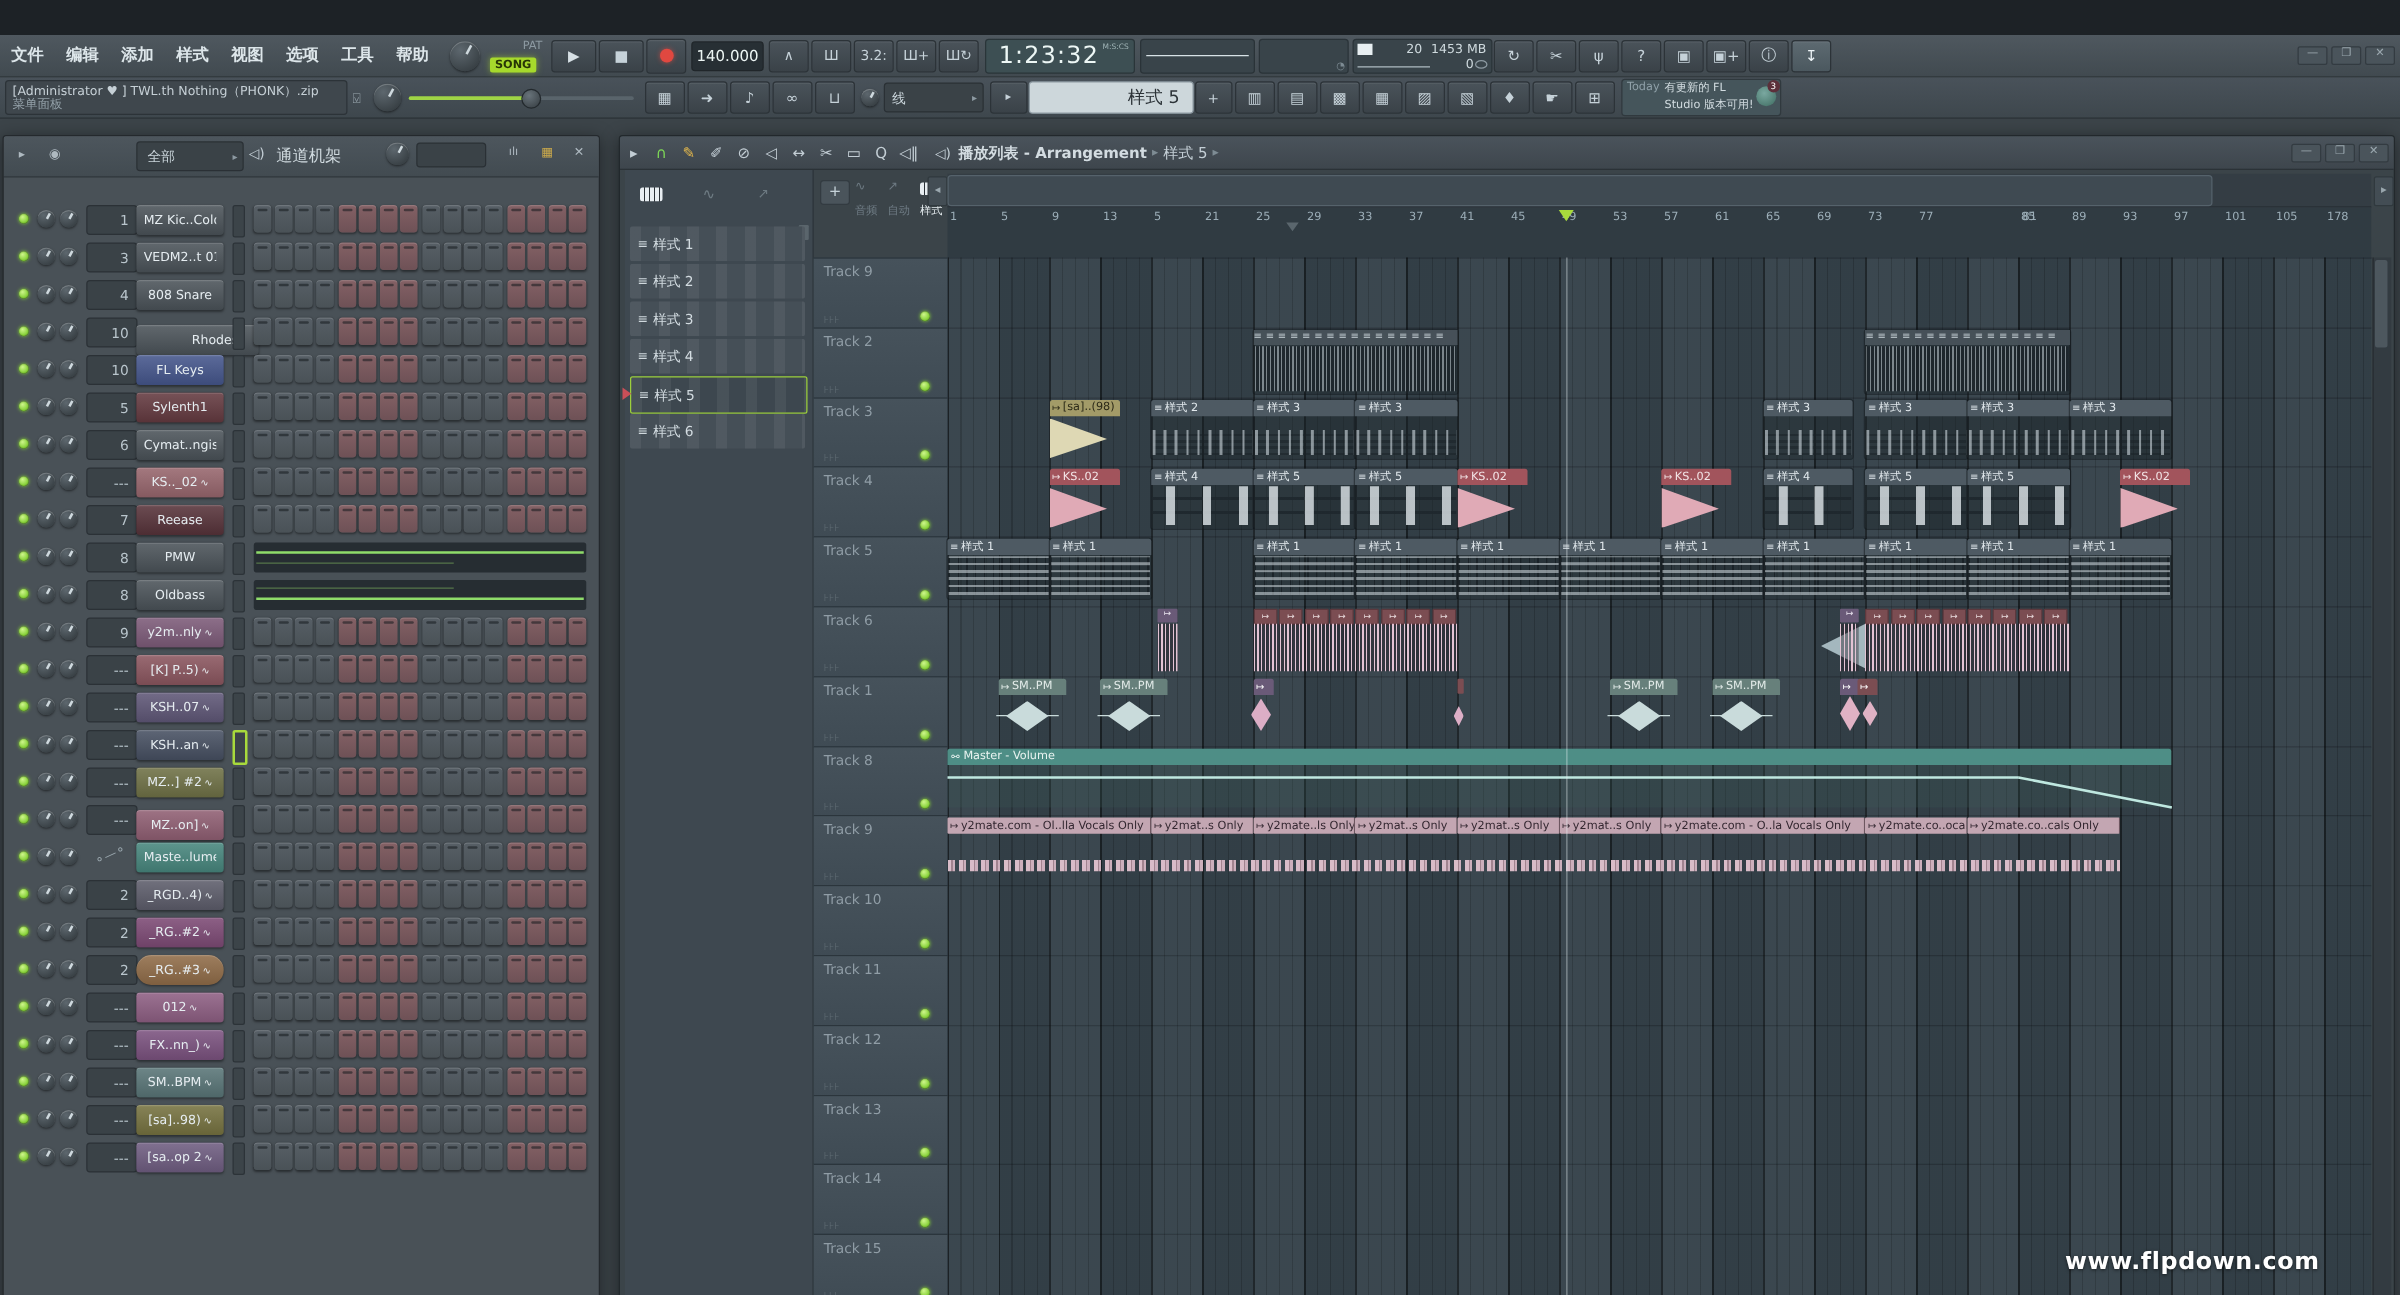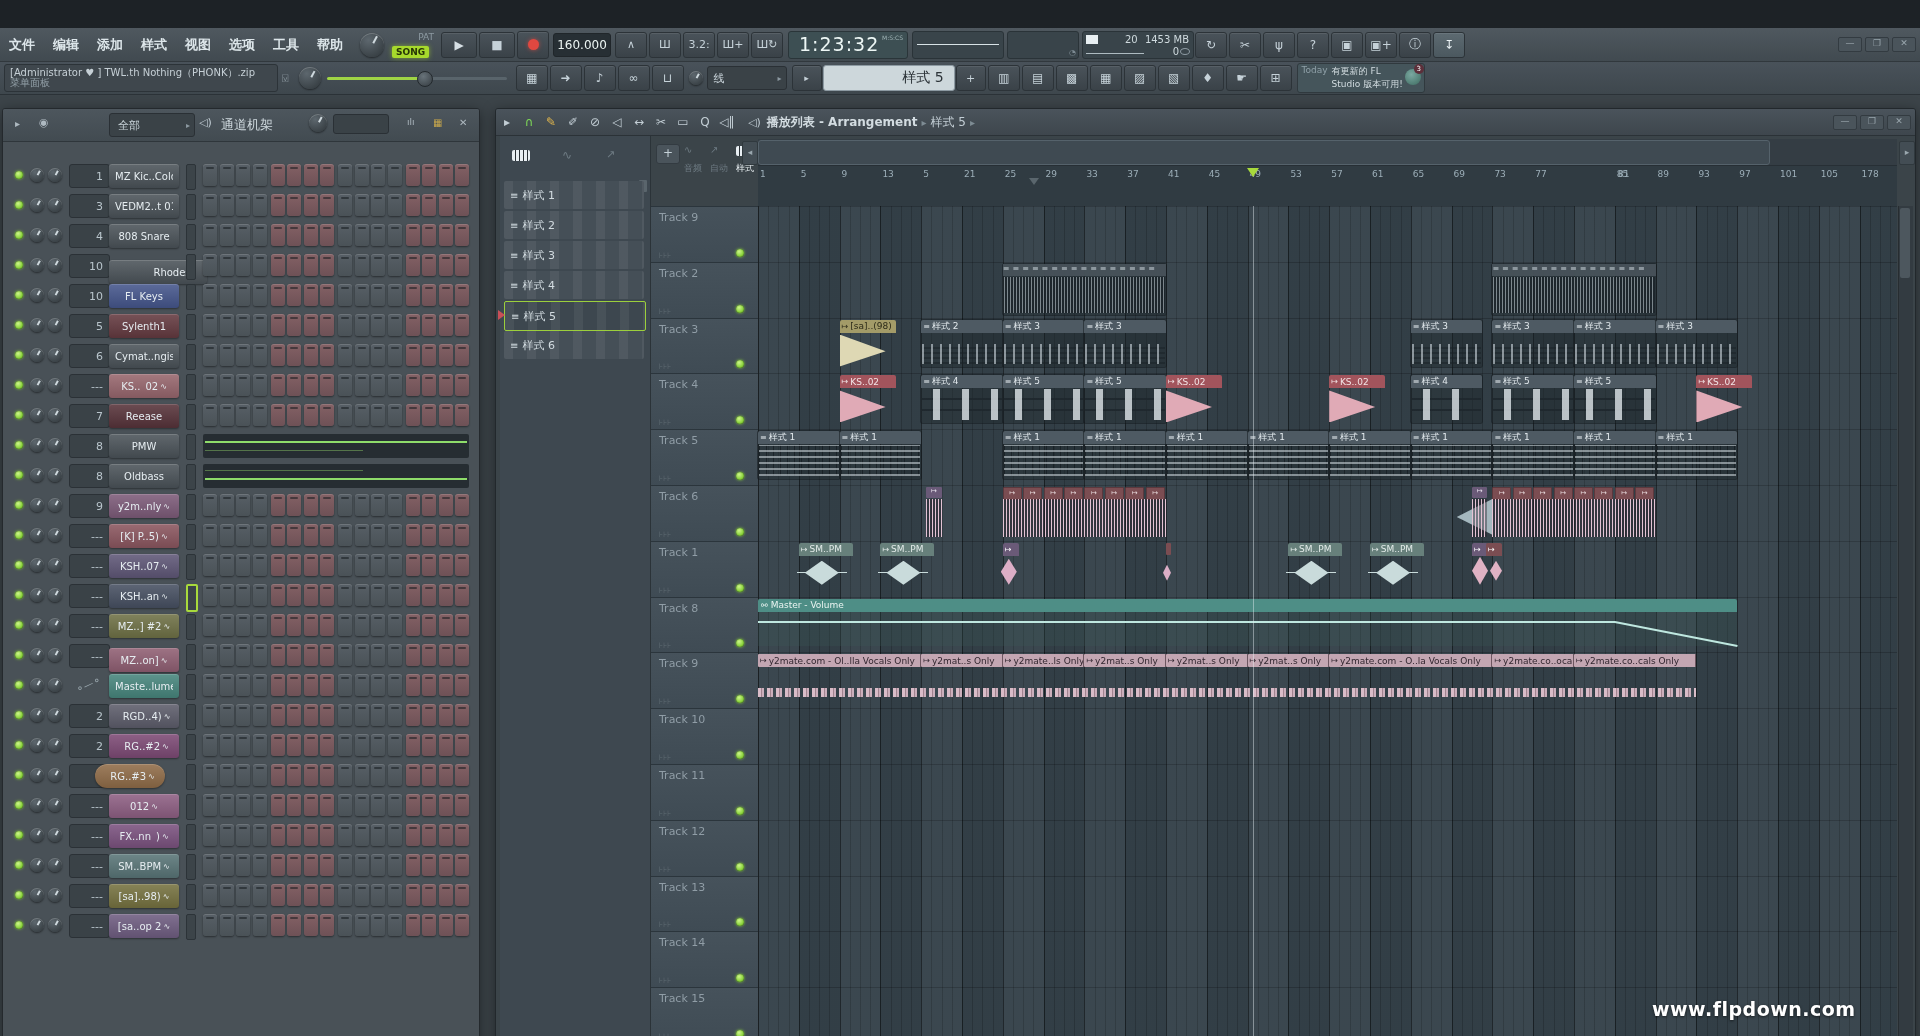--- a/index.html
+++ b/index.html
@@ -93,21 +93,21 @@
       <div class="knob" style="width: 24px; height: 24px; margin: 0px 8px;"></div>
       <div style="width: 44px; height: 26px; position: relative; margin-right: 4px;">
         <div style="position: absolute; right: 2px; top: 0px; font-size: 9px; color: rgb(141, 154, 162);">PAT</div>
         <div style="position: absolute; left: 0px; bottom: 0px; background: rgb(166, 217, 44); color: rgb(39, 53, 6); font-size: 9px; font-weight: bold; padding: 1px 4px; border-radius: 2px; box-shadow: rgba(166, 217, 44, 0.6) 0px 0px 5px;">SONG</div>
       </div>
       <div class="tbtn" style="width: 34px; color: rgb(215, 224, 229);">▶</div>
       <div class="tbtn" style="width: 34px;">■</div>
       <div class="tbtn" style="width: 30px; height: 26px; display: flex; align-items: center; justify-content: center;">
         <div style="width: 11px; height: 11px; border-radius: 50%; background: rgb(224, 72, 64); box-shadow: rgba(224, 72, 64, 0.7) 0px 0px 4px;"></div>
       </div>
-      <div class="lcd" style="width: 56px; height: 22px; margin: 0px 3px; font-size: 12px;">160.000</div>
+      <div class="lcd" style="width: 56px; height: 22px; margin: 0px 3px; font-size: 12px;">140.000</div>
       <div class="tbtn" style="min-width: 30px; font-size: 11px;">∧</div>
       <div class="tbtn" style="min-width: 30px; font-size: 11px;">Ш</div>
       <div class="tbtn" style="min-width: 30px; font-size: 11px;">3.2:</div>
       <div class="tbtn" style="min-width: 30px; font-size: 11px;">Ш+</div>
       <div class="tbtn" style="min-width: 30px; font-size: 11px;">Ш↻</div>
       <div style="width: 118px; height: 26px; margin: 0px 4px; background: rgb(61, 79, 83); border: 1px solid rgb(42, 53, 57); border-radius: 3px; position: relative;">
         <div style="position: absolute; left: 10px; top: 1px; font-size: 19px; color: rgb(237, 247, 245); letter-spacing: 1px;">1:23:32</div>
         <div style="position: absolute; right: 4px; top: 2px; font-size: 6px; color: rgb(159, 179, 181);">M:S:CS</div>
       </div>
       <div style="width: 90px; height: 26px; background: rgb(57, 68, 74); border: 1px solid rgb(42, 51, 56); border-radius: 3px; position: relative; margin-right: 3px;">
@@ -699,21 +699,21 @@
         <div class="step r" style="left: 402.5px; top: 3px;"></div>
         <div class="step r" style="left: 419px; top: 3px;"></div>
         <div class="step r" style="left: 435.5px; top: 3px;"></div>
         <div class="step r" style="left: 452px; top: 3px;"></div>
       </div>
       <div style="position: absolute; left: 0px; top: 652px; width: 476px; height: 30px;">
         <div class="led" style="position: absolute; left: 12px; top: 10px;"></div>
         <div class="knob" style="position: absolute; left: 27px; top: 7px; width: 14px; height: 14px;"></div>
         <div class="knob" style="position: absolute; left: 45px; top: 7px; width: 14px; height: 14px;"></div>
         <div class="numbox" style="position: absolute; left: 66px; top: 3px;">2</div>
-        <div class="chname" style="position: absolute; left: 92px; top: 3px; background: linear-gradient(rgba(255, 255, 255, 0.12), rgba(0, 0, 0, 0.12)), linear-gradient(rgb(144, 108, 72), rgb(144, 108, 72)) rgb(144, 108, 72); border-radius: 12px;">
+        <div class="chname" style="position: absolute; left: 106px; top: 3px; background: linear-gradient(rgba(255, 255, 255, 0.12), rgba(0, 0, 0, 0.12)), linear-gradient(rgb(144, 108, 72), rgb(144, 108, 72)) rgb(144, 108, 72); border-radius: 12px;">
           <div style="max-width: 58px; overflow: hidden; white-space: nowrap;">_RG..#3</div>
           <div style="font-size: 8px; margin-left: 2px; color: rgb(233, 239, 242);">∿</div>
         </div>
         <div class="selstrip" style="position: absolute; left: 183px; top: 3px;"></div>
         <div class="step g" style="left: 200px; top: 3px;"></div>
         <div class="step g" style="left: 216.5px; top: 3px;"></div>
         <div class="step g" style="left: 233px; top: 3px;"></div>
         <div class="step g" style="left: 249.5px; top: 3px;"></div>
         <div class="step r" style="left: 267.5px; top: 3px;"></div>
         <div class="step r" style="left: 284px; top: 3px;"></div>

